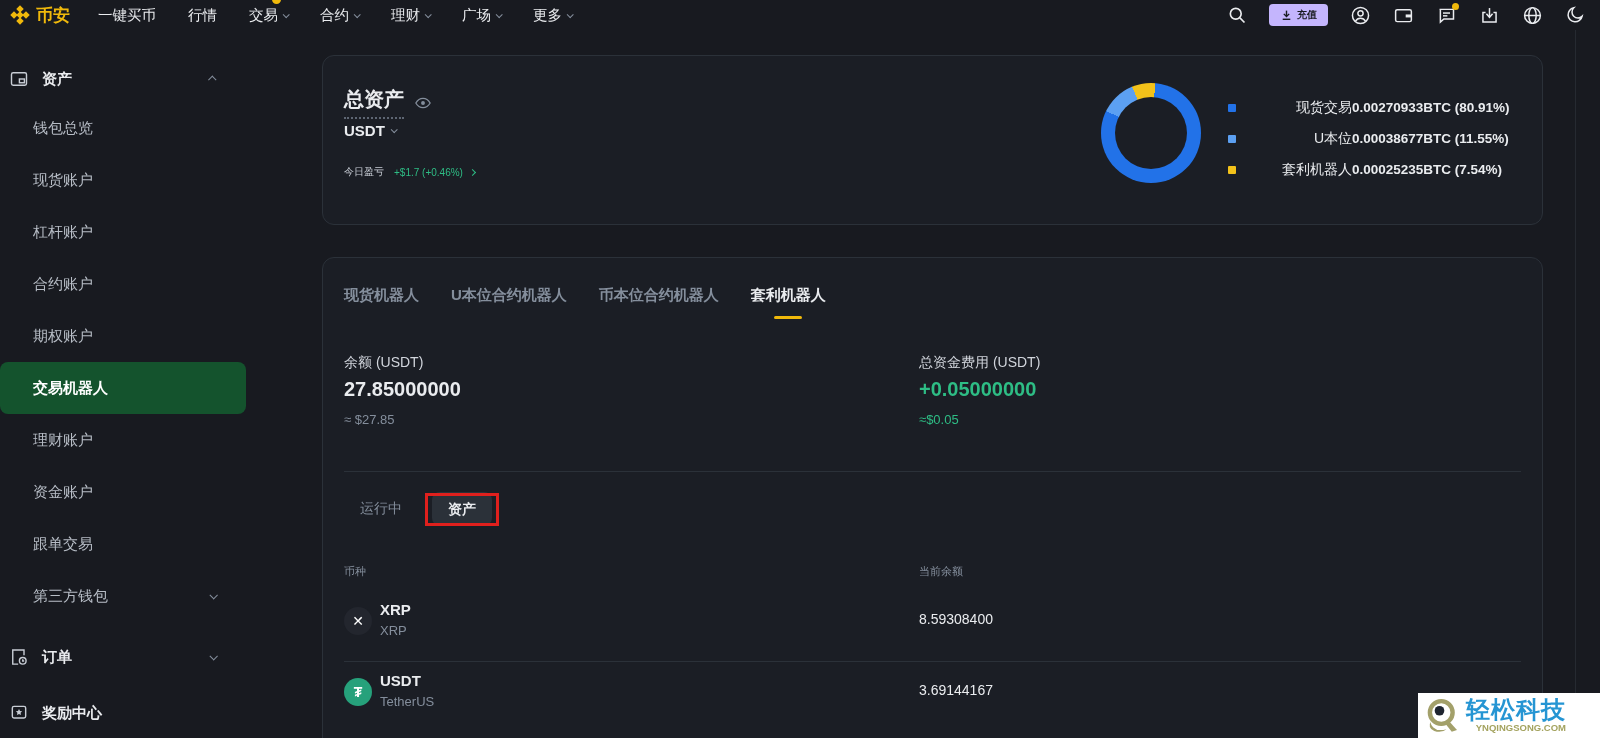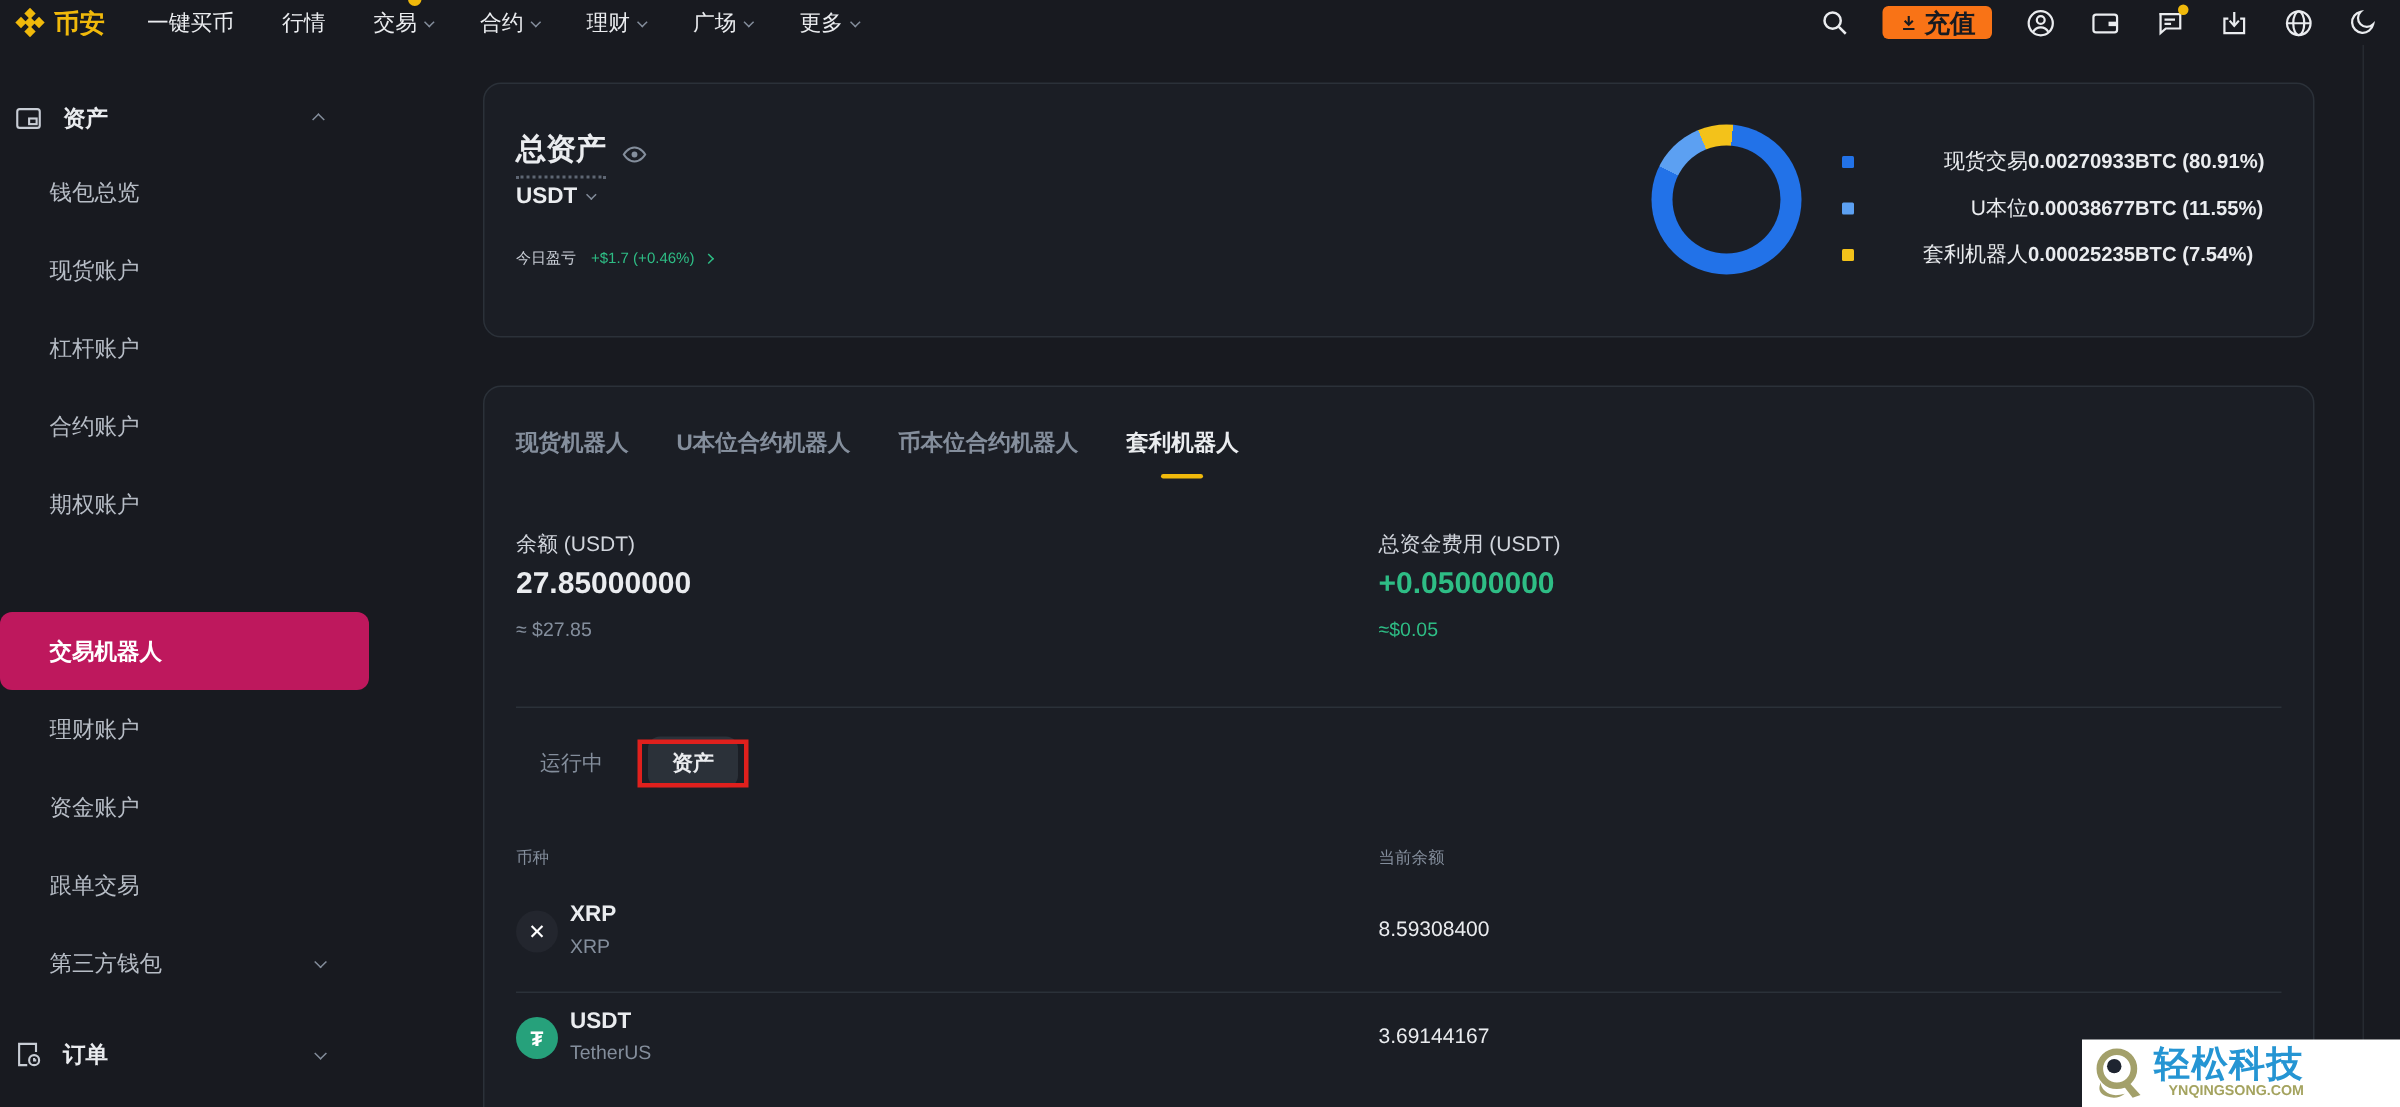--- a/index.html
+++ b/index.html
@@ -11,40 +11,40 @@
   }
   
   .topnav { position:absolute; top:0; left:0; right:0; height:30px; background:#181a20;
     display:flex; align-items:center; padding:0 14px 0 10px; z-index:30; }
   .brand { display:flex; align-items:center; gap:6px; margin-right:28px; cursor:pointer; }
   .brand-name { color:#f0b90b; font-size:17px; font-weight:700; }
   .navmenu { display:flex; align-items:center; gap:32px; }
   .navitem { display:flex; align-items:center; gap:5px; font-size:14.5px; font-weight:500; color:#eaecef; cursor:pointer; }
   .nav-right { margin-left:auto; display:flex; align-items:center; gap:21px; }
   .icon-btn { width:22px; height:22px; display:flex; align-items:center; justify-content:center; cursor:pointer; position:relative; }
-  .deposit-btn { height:22px; background:#f97316; border:none; border-radius:4px; color:#181a20;
-    font-weight:700; font-size:17px; display:flex; align-items:center; gap:4px; padding:0 11px;
+  .deposit-btn { height:22px; background:#c4b5fd; border:none; border-radius:4px; color:#181a20;
+    font-weight:700; font-size:10px; display:flex; align-items:center; gap:4px; padding:0 11px;
     font-family:inherit; cursor:pointer; }
   .nav-badge-top { position:absolute; top:-5px; left:272px; width:9px; height:9px; border-radius:50%; background:#f0b90b; }
   .chat-dot { position:absolute; top:-1px; right:-2px; width:7px; height:7px; border-radius:50%; background:#f0b90b; }
   
   .chev { display:inline-block; width:6px; height:6px; border-right:1.5px solid #848e9c; border-bottom:1.5px solid #848e9c; }
   .chev.down { transform:rotate(45deg) translateY(-1px); }
   .chev.up { transform:rotate(-135deg) translateY(-1px); }
   .chev.right { transform:rotate(-45deg); }
   .chev.sm { width:5px; height:5px; }
   .chev.green { border-color:#2ebd85; }
   
   .sidebar { position:absolute; top:30px; left:0; width:246px; bottom:0; background:#181a20; z-index:10; }
   .side-header { display:flex; align-items:center; height:46px; margin-top:26px; padding:0 30px 0 9px; cursor:pointer; }
   .side-header .sh-label { font-size:15px; font-weight:700; color:#eaecef; margin-left:13px; flex:1; }
   .side-item { height:52px; display:flex; align-items:center; padding:0 30px 0 33px; font-size:15px;
     color:#b7bdc6; cursor:pointer; }
   .side-item .si-label { flex:1; }
-  .side-item.active { background:#be185d; border-radius:8px; color:#ffffff; font-weight:700;margin-top:46px; }
+  .side-item.active { background:#14532d; border-radius:8px; color:#ffffff; font-weight:700; }
   .side-sec { display:flex; align-items:center; height:52px; margin-top:9px; padding:0 30px 0 9px; cursor:pointer; }
   .side-sec .sh-label { font-size:15px; font-weight:700; color:#eaecef; margin-left:13px; flex:1; }
   
   .card { position:absolute; background:#1b1e25; border:1px solid #2b3139; border-radius:12px;text-align:right; }
   .card1 { left:322px; top:55px; width:1221px; height:170px; }
   .card2 { left:322px; top:257px; width:1221px; height:580px; }
   .ov-title-row { position:absolute; left:21px; top:30px; display:flex; align-items:center; gap:10px; }
   .ov-title { font-size:20px; font-weight:700; border-bottom:2px dotted #5e6673; padding-bottom:4px; }
   .ov-amount-row { position:absolute; left:21px; top:66px; display:flex; align-items:baseline; gap:16px; }
   .ov-amount { font-size:34px; font-weight:700; letter-spacing:-0.5px; }
@@ -81,21 +81,21 @@
   .coin-row { position:absolute; left:21px; right:21px; height:56px; }
   .coin-ic { position:absolute; left:0; top:9px; width:28px; height:28px; border-radius:50%;
     display:flex; align-items:center; justify-content:center; font-weight:700; color:#fff; }
   .coin-ic.xrp { background:#23262e; font-size:14px; }
   .coin-ic.usdt { background:#26a17b; font-size:14px; }
   .coin-sym { position:absolute; left:36px; top:3px; font-size:15px; font-weight:700; color:#eaecef; }
   .coin-name { position:absolute; left:36px; top:25px; font-size:13px; color:#848e9c; }
   .coin-bal { position:absolute; left:575px; top:13px; font-size:14px; color:#eaecef; }
   .scroll-edge { position:absolute; top:30px; bottom:0; left:1575px; width:1px; background:#262a31; }
   
-  .watermark { position:absolute; right:0; bottom:0; width:212px; height:45px; background:#ffffff; z-index:40;
+  .watermark { position:absolute; right:0; bottom:0; width:182px; height:45px; background:#ffffff; z-index:40;
     display:flex; align-items:center; padding:2px 6px 2px 4px; }
   .wm-text { display:flex; flex-direction:column; align-items:flex-end; line-height:1; margin-left:2px; }
   .wm-brand { color:#2595d3; font-size:24px; font-weight:800; letter-spacing:1px; }
   .wm-domain { color:#a4a35f; font-size:9.5px; font-weight:700; margin-top:1px; }
   svg { display:block; }
 </style>
 </head>
 <body>
 
 <div class="topnav">

